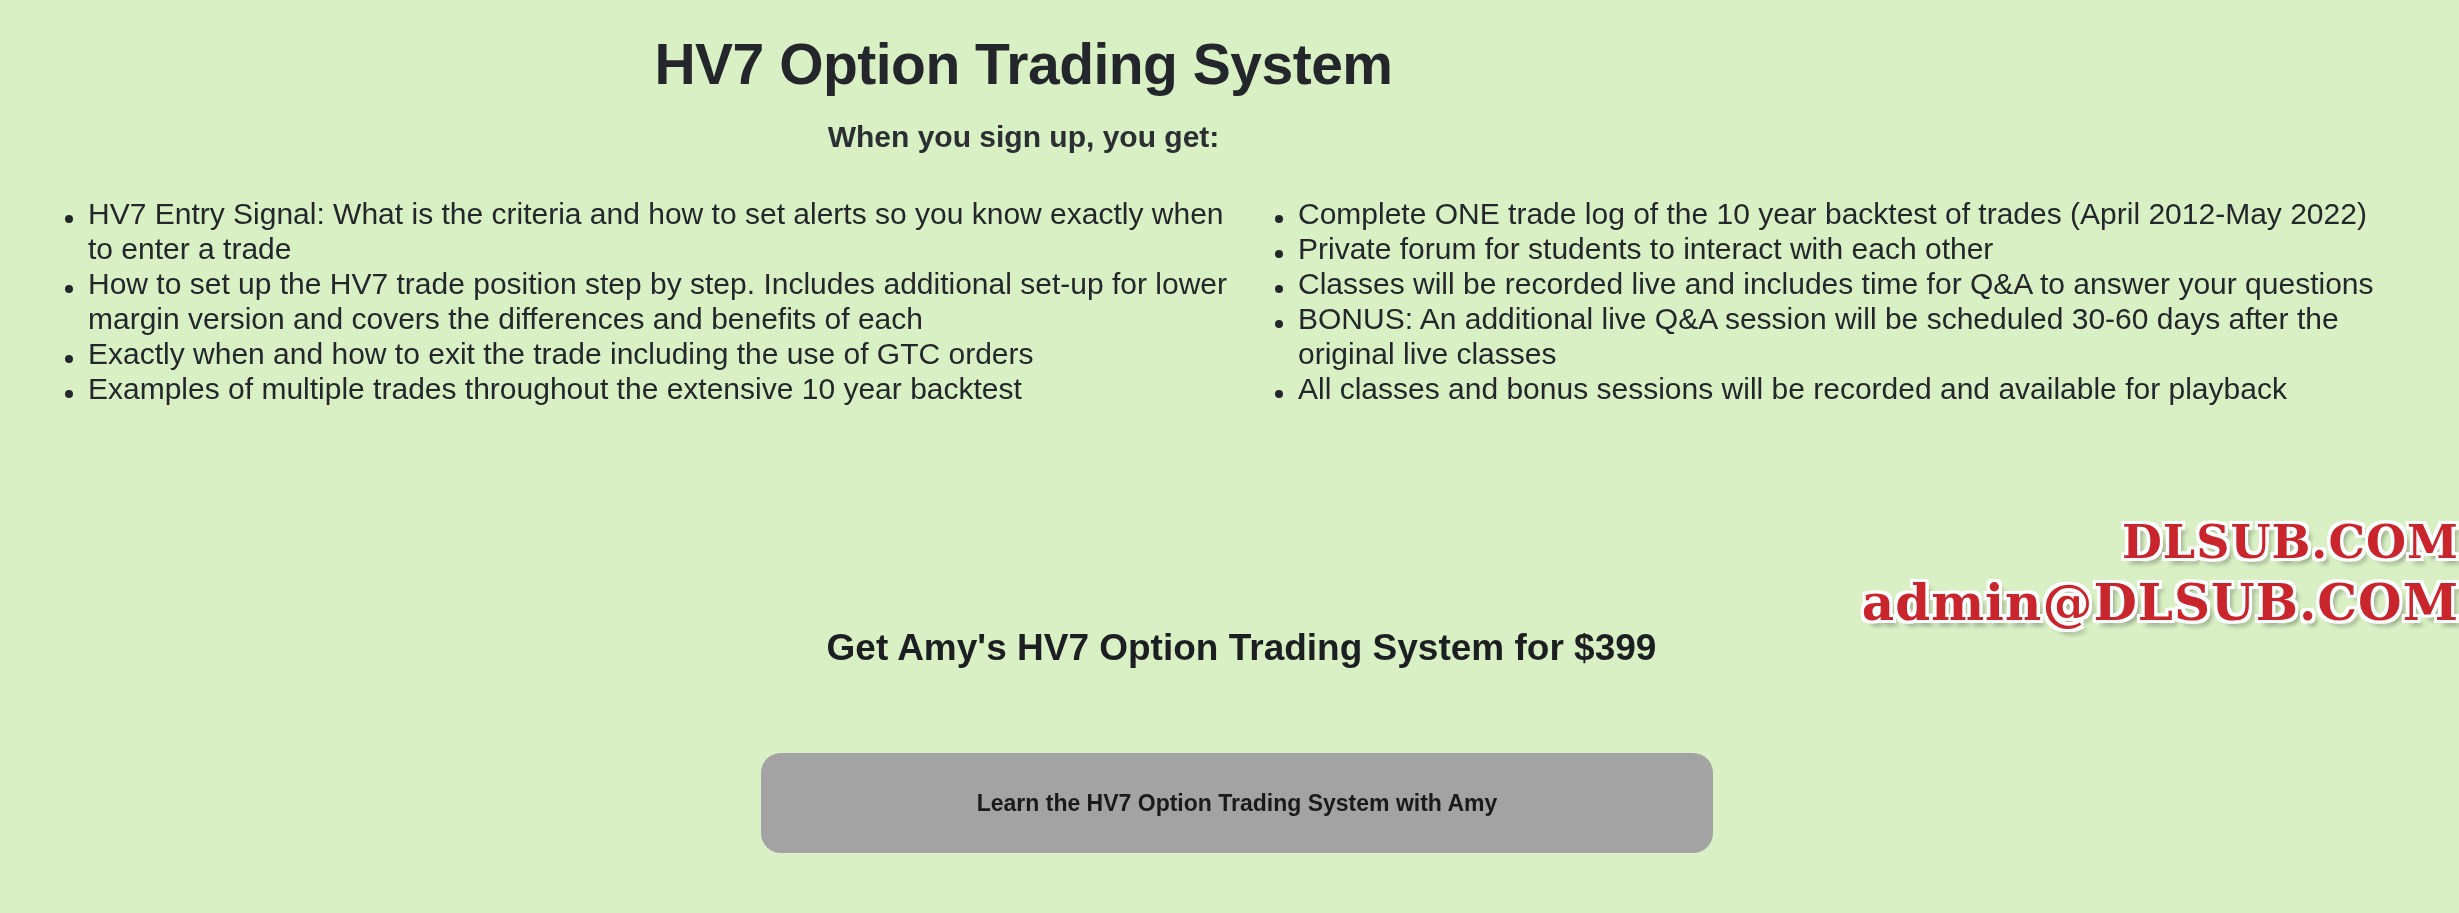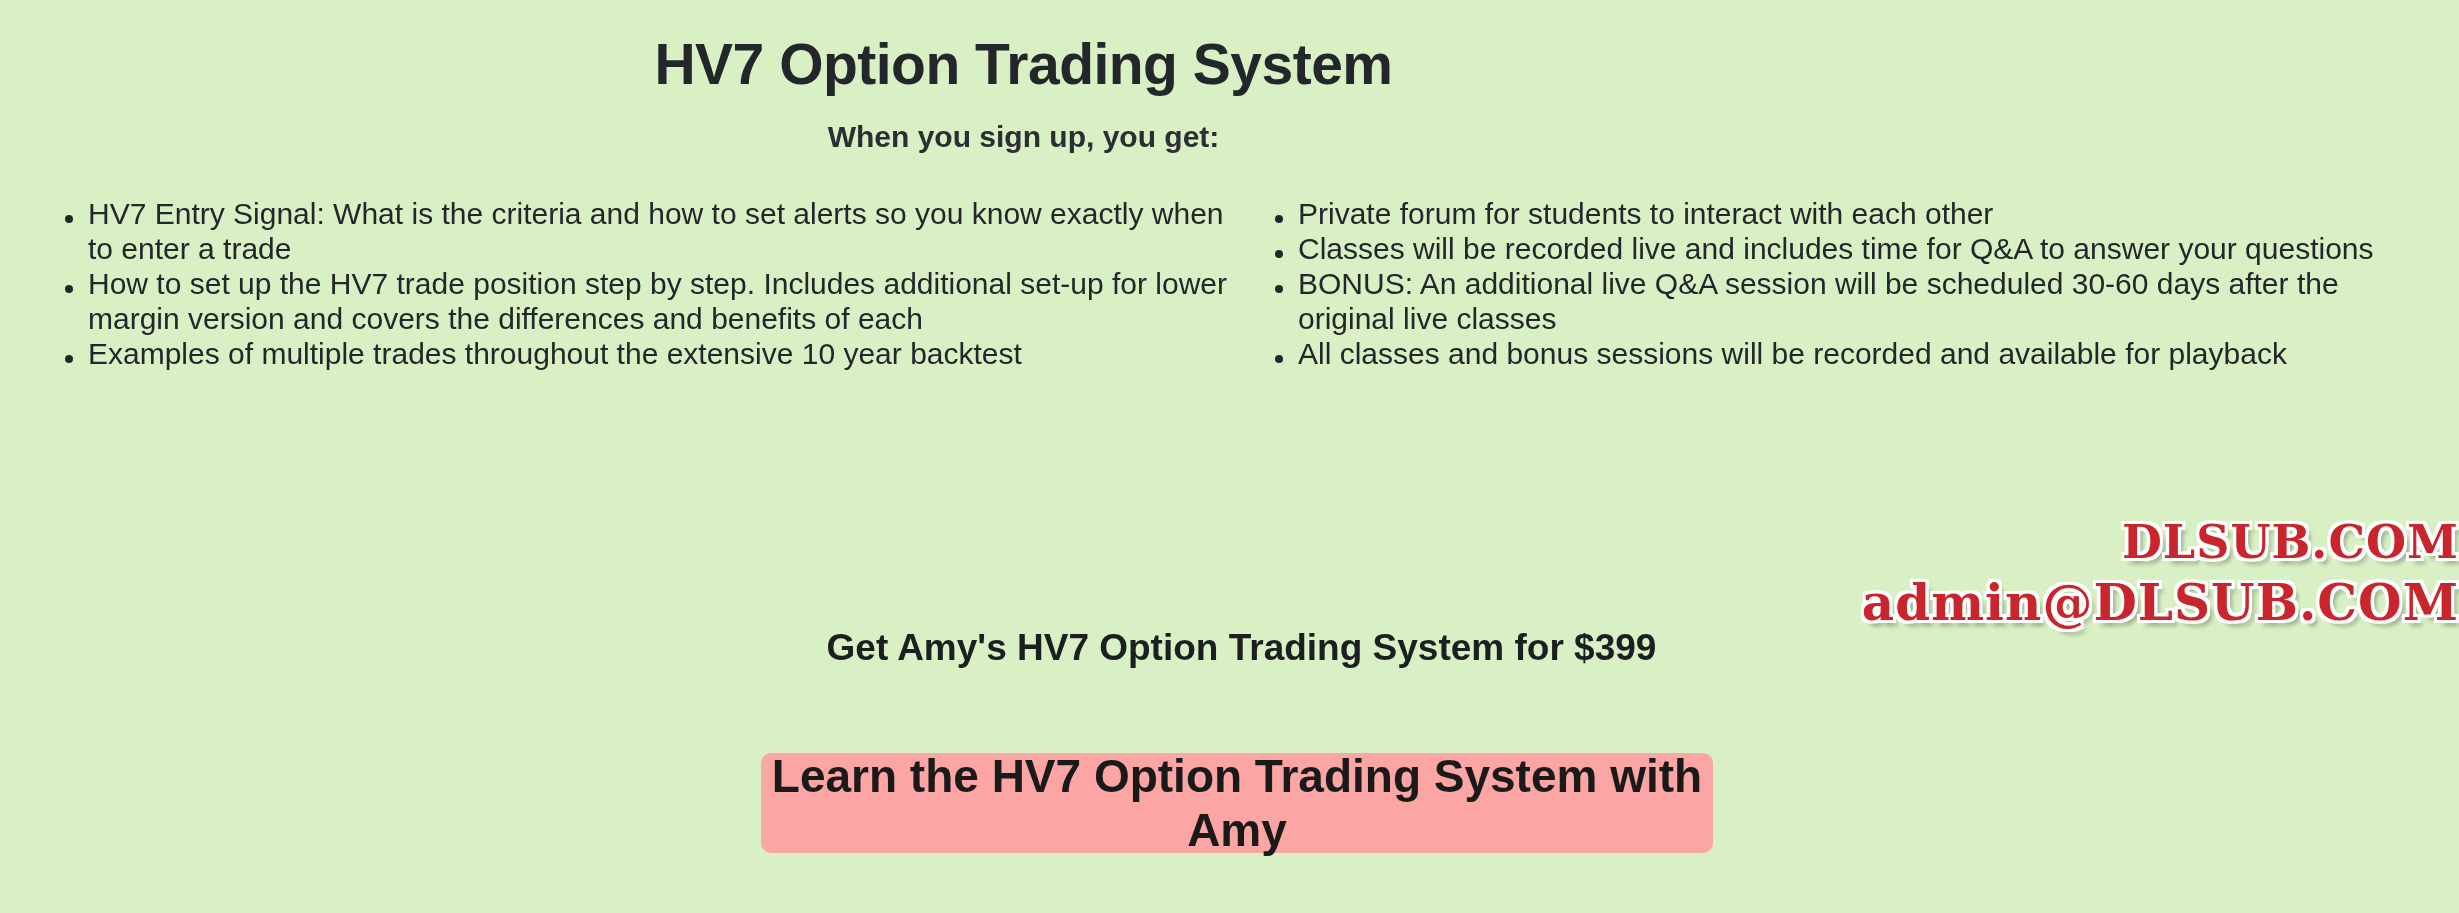--- a/index.html
+++ b/index.html
@@ -131,25 +131,25 @@
     margin: 0;
   }
 
   
   .cta-button {
     position: absolute;
     left: 761px;
     top: 753px;
     width: 952px;
     height: 100px;
-    background: #fca5a5;
+    background: #a3a3a3;
     border: none;
-    border-radius: 10px;
+    border-radius: 20px;
     font-family: "Liberation Sans", sans-serif;
-    font-size: 46px;
+    font-size: 23px;
     font-weight: 700;
     color: #1a1a1a;
     cursor: pointer;
     display: flex;
     align-items: center;
     justify-content: center;
     padding: 0;
     letter-spacing: 0px;
   }
 </style>
@@ -161,26 +161,28 @@
   <h1 class="title">HV7 Option Trading System</h1>
 
   <p class="subtitle">When you sign up, you get:</p>
 
   <div class="columns">
 
     <div class="col col-left">
       <ul class="bullets">
         <li>HV7 Entry Signal: What is the criteria and how to set alerts so you know exactly when to enter a trade</li>
         <li>How to set up the HV7 trade position step by step. Includes additional set-up for lower margin version and covers the differences and benefits of each</li>
+        <li>Exactly when and how to exit the trade including the use of GTC orders</li>
         <li>Examples of multiple trades throughout the extensive 10 year backtest</li>
       </ul>
     </div>
 
     <div class="col col-right">
       <ul class="bullets">
+        <li>Complete ONE trade log of the 10 year backtest of trades (April 2012-May 2022)</li>
         <li>Private forum for students to interact with each other</li>
         <li>Classes will be recorded live and includes time for Q&amp;A to answer your questions</li>
         <li>BONUS: An additional live Q&amp;A session will be scheduled 30-60 days after the original live classes</li>
         <li>All classes and bonus sessions will be recorded and available for playback</li>
       </ul>
     </div>
 
   </div>
 
   <div class="watermark wm1">DLSUB.COM</div>

